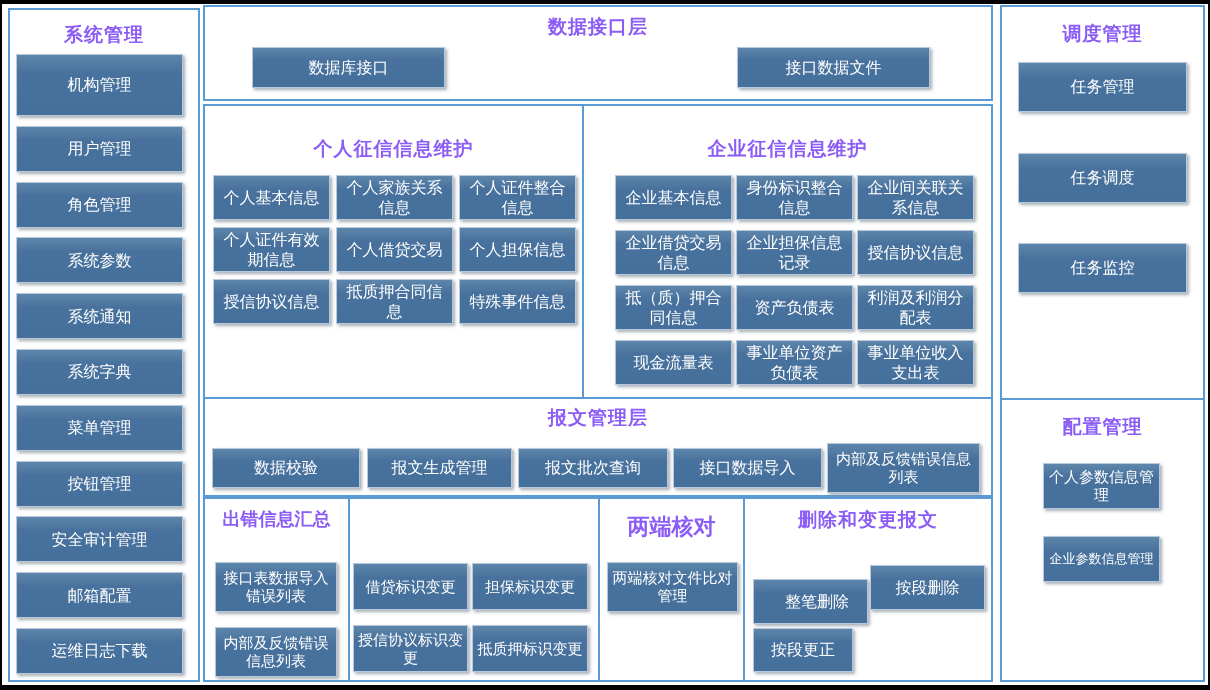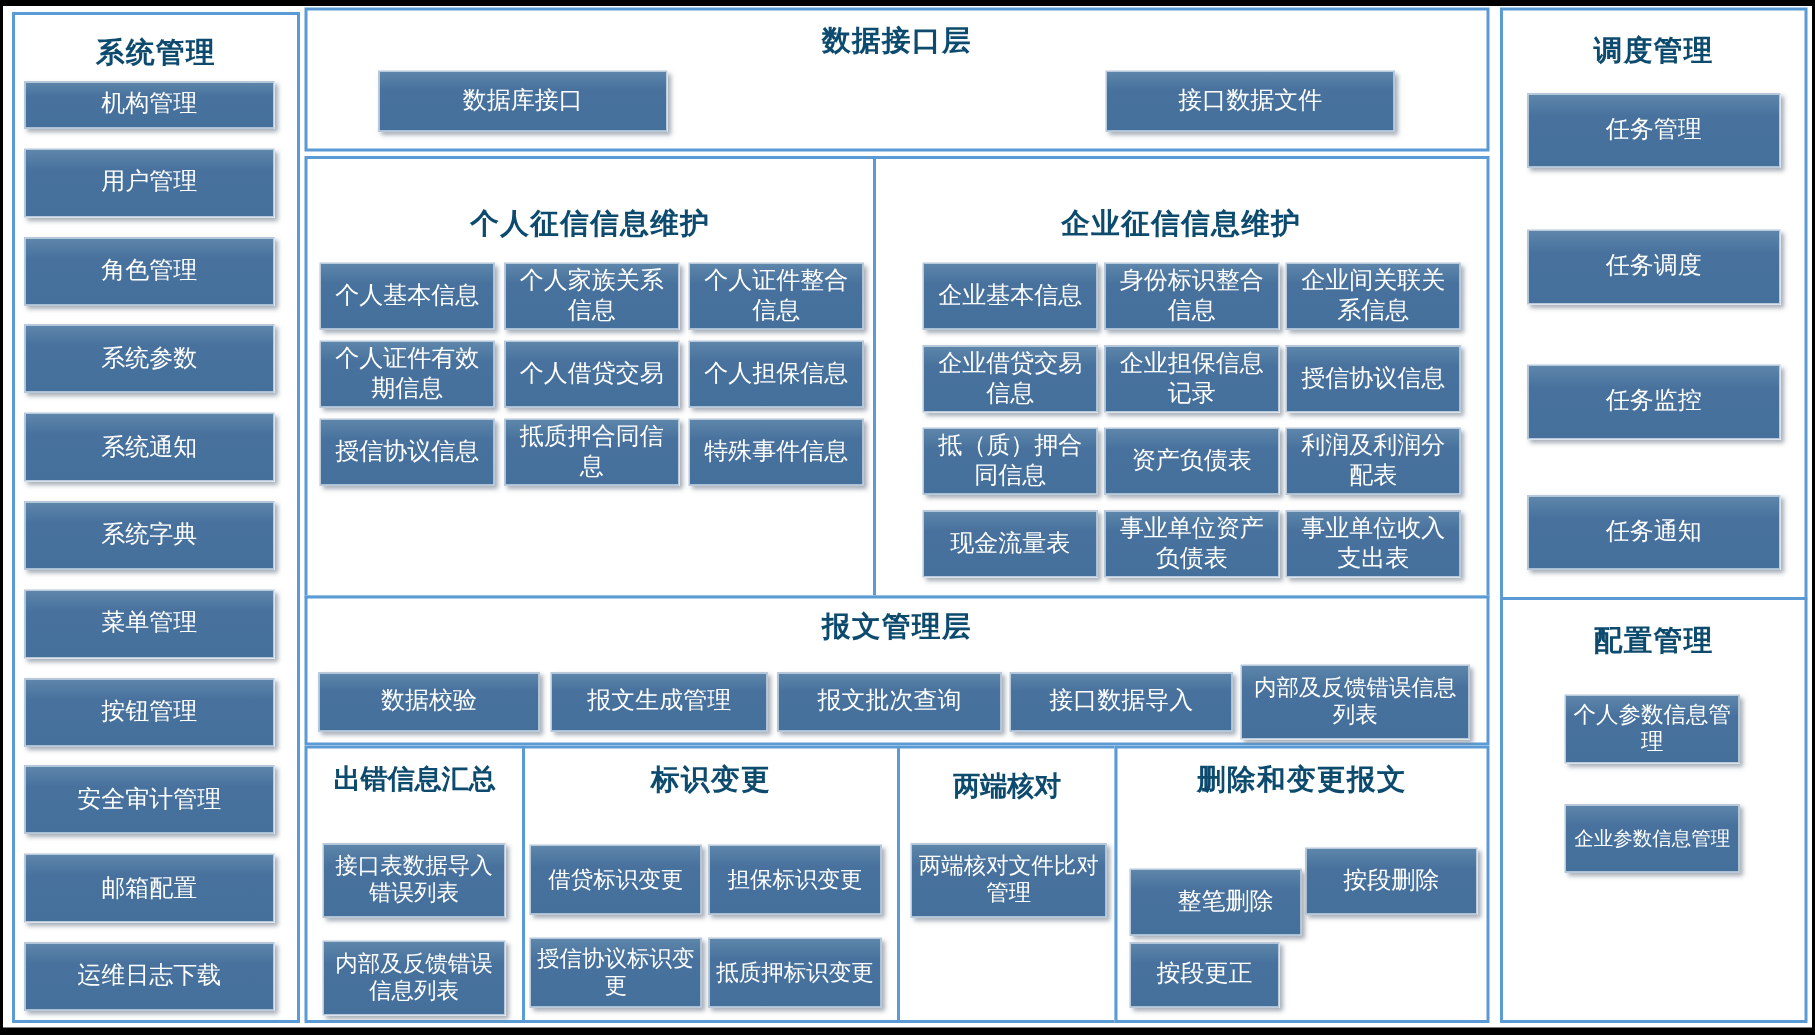--- a/index.html
+++ b/index.html
@@ -11,21 +11,21 @@
   .page-inner {
     position:absolute; left:2px; top:4px; right:2px; bottom:5px;
     background:#fff;
   }
   .panel {
     position:absolute; border:2px solid #5B9BD5; background:#fff;
     box-sizing:border-box;
   }
   .panel-title {
     position:absolute; left:0; right:0; text-align:center;
-    font-weight:bold; font-size:19px; color:#0c4a6e; letter-spacing:1px;
+    font-weight:bold; font-size:19px; color:#8b5cf6; letter-spacing:1px;
   }
   .block {
     position:absolute; box-sizing:border-box;
     background:linear-gradient(180deg,#5e86ab 0%,#48729d 30%,#44709b 100%);
     border:1px solid #b7c9da;
     box-shadow:2px 2px 3px rgba(120,130,145,0.65);
     color:#fff; font-size:16px; line-height:1.2;
     display:flex; align-items:center; justify-content:center;
     text-align:center; padding:1px 2px; cursor:default;
   }
@@ -36,21 +36,21 @@
 </style>
 </head>
 <body>
 
 <div class="page">
   <div class="page-inner"></div>
 
   <div class="panel" style="left:8px; top:8px; width:192px; height:674px;">
     <div class="panel-title" style="top:12px;">系统管理</div>
     <div class="stack" style="left:6px; top:44px; width:167px; bottom:6px;">
-      <div class="block" style="height:32px;">机构管理</div>
+      <div class="block" style="height:62px;">机构管理</div>
       <div class="block" style="height:46px;">用户管理</div>
       <div class="block" style="height:46px;">角色管理</div>
       <div class="block" style="height:46px;">系统参数</div>
       <div class="block" style="height:46px;">系统通知</div>
       <div class="block" style="height:46px;">系统字典</div>
       <div class="block" style="height:46px;">菜单管理</div>
       <div class="block" style="height:46px;">按钮管理</div>
       <div class="block" style="height:46px;">安全审计管理</div>
       <div class="block" style="height:46px;">邮箱配置</div>
       <div class="block" style="height:46px;">运维日志下载</div>
@@ -105,45 +105,43 @@
     <div class="block" style="left:622px; top:44px; width:153px; height:50px; font-size:15px;">内部及反馈错误信息列表</div>
   </div>
 
   <div class="panel" style="left:203px; top:497px; width:147px; height:185px;">
     <div class="panel-title" style="top:8px; font-size:18px; letter-spacing:0;">出错信息汇总</div>
     <div class="block" style="left:10px; top:63px; width:122px; height:50px; font-size:15px;">接口表数据导入错误列表</div>
     <div class="block" style="left:10px; top:128px; width:122px; height:50px; font-size:15px;">内部及反馈错误信息列表</div>
   </div>
 
   <div class="panel" style="left:348px; top:497px; width:252px; height:185px;">
-    <div class="panel-title" style="top:8px;">标识变更</div>
     <div class="block" style="left:3px; top:64px; width:115px; height:47px; font-size:15px;">借贷标识变更</div>
     <div class="block" style="left:122px; top:64px; width:116px; height:47px; font-size:15px;">担保标识变更</div>
     <div class="block" style="left:3px; top:126px; width:115px; height:47px; font-size:15px;">授信协议标识变更</div>
     <div class="block" style="left:122px; top:126px; width:116px; height:47px; font-size:15px;">抵质押标识变更</div>
   </div>
 
   <div class="panel" style="left:598px; top:497px; width:147px; height:185px;">
-    <div class="panel-title" style="top:13px; font-size:18px; letter-spacing:0;">两端核对</div>
+    <div class="panel-title" style="top:13px; font-size:22px; letter-spacing:0;">两端核对</div>
     <div class="block" style="left:7px; top:63px; width:131px; height:50px; font-size:15px;">两端核对文件比对管理</div>
   </div>
 
   <div class="panel" style="left:743px; top:497px; width:250px; height:185px;">
     <div class="panel-title" style="top:8px;">删除和变更报文</div>
     <div class="block" style="left:8px; top:80px; width:115px; height:45px;padding-left:15px;">整笔删除</div>
     <div class="block" style="left:125px; top:66px; width:115px; height:45px;">按段删除</div>
     <div class="block" style="left:8px; top:129px; width:100px; height:44px;">按段更正</div>
   </div>
 
   <div class="panel" style="left:1000px; top:5px; width:205px; height:395px;">
     <div class="panel-title" style="top:14px;">调度管理</div>
     <div class="block" style="left:16px; top:55px; width:169px; height:50px;">任务管理</div>
     <div class="block" style="left:16px; top:146px; width:169px; height:50px;">任务调度</div>
     <div class="block" style="left:16px; top:236px; width:169px; height:50px;">任务监控</div>
-    <div class="block" style="left:16px; top:323px; width:169px; height:50px;">任务通知</div>
   </div>
 
   <div class="panel" style="left:1000px; top:398px; width:205px; height:284px;">
     <div class="panel-title" style="top:14px;">配置管理</div>
     <div class="block" style="left:41px; top:63px; width:117px; height:46px; font-size:15px;">个人参数信息管理</div>
     <div class="block" style="left:41px; top:136px; width:117px; height:46px; font-size:13px;">企业参数信息管理</div>
   </div>
 </div>
 
 </body></html>

